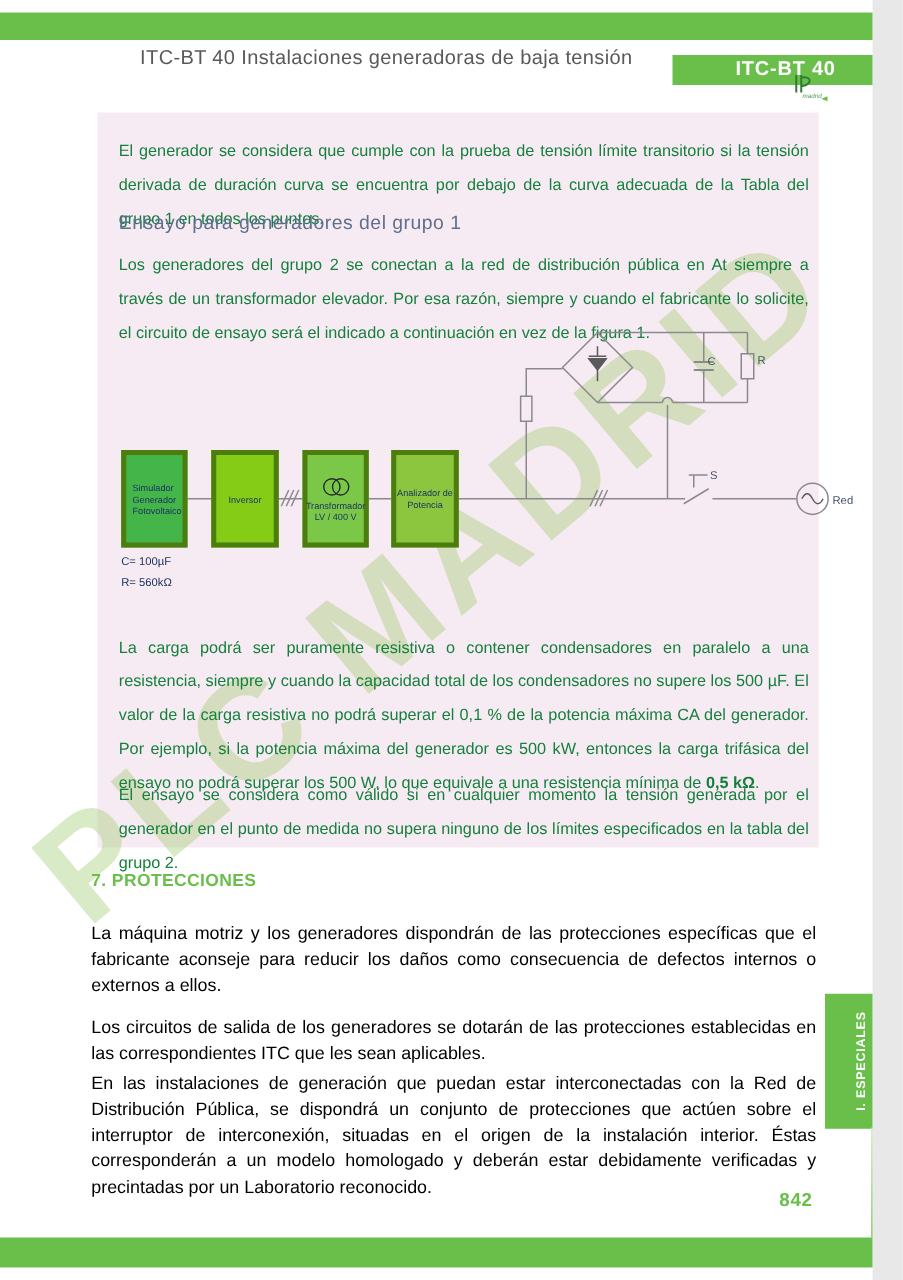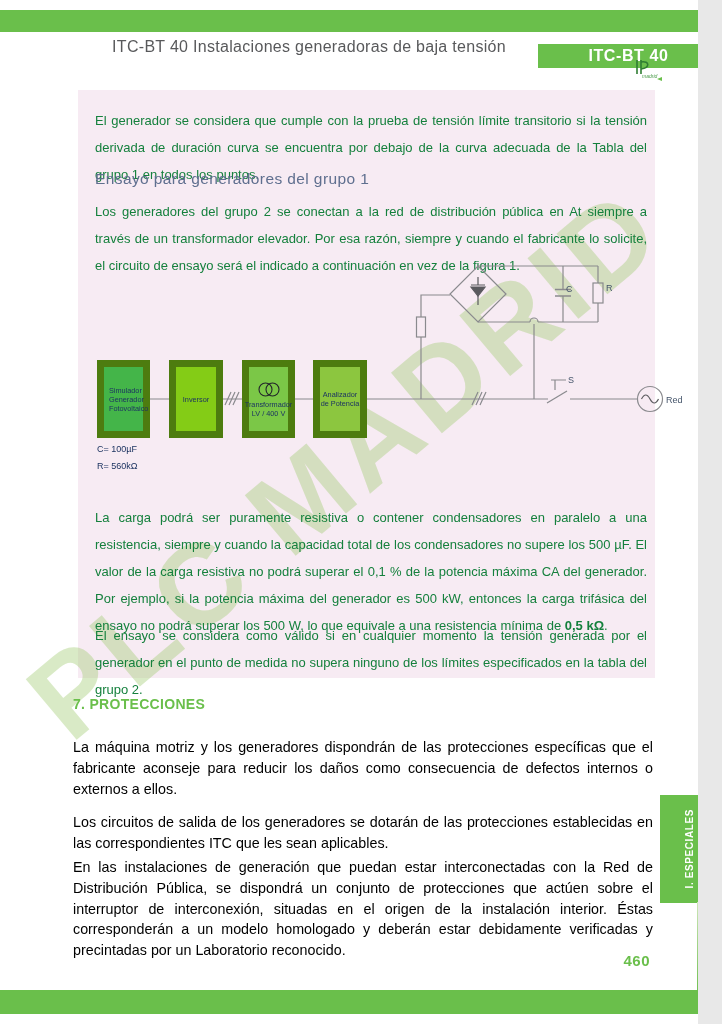--- a/index.html
+++ b/index.html
@@ -23,21 +23,21 @@
   .pink-par{position:absolute;left:95px;width:552px;font-size:13px;line-height:27px;
         color:#15803d;text-align:justify;}
   .subheading{position:absolute;left:95px;top:170px;font-size:15.5px;letter-spacing:.4px;
         color:#5f6f8f;}
   .caption{position:absolute;left:95px;top:478px;width:548px;text-align:center;
         font-size:13.4px;font-style:italic;color:#4a5a7a;}
   .caption b{margin-right:4px;}
   
   .diag-svg{position:absolute;left:0;top:0;}
   .gbox{position:absolute;display:flex;flex-direction:column;align-items:center;
-        justify-content:center;border:7px solid #4d7c0f;box-sizing:border-box;
+        justify-content:center;border:4px solid #4d7c0f;box-sizing:border-box;
         font-size:7.3px;line-height:9px;color:#1d3461;text-align:center;}
   .gbox1{left:97px;top:360px;width:53px;height:78px;background:#44b549;
         align-items:flex-start;text-align:left;padding-left:5px;}
   .gbox2{left:169px;top:360px;width:54px;height:78px;background:#84cc16;}
   .gbox3{left:242px;top:360px;width:53px;height:78px;background:#7bc747;}
   .gbox4{left:313px;top:360px;width:54px;height:78px;background:#8cc63f;}
   .diag-val{position:absolute;left:97px;font-size:9px;color:#1d3461;}
   
   .section-heading{position:absolute;left:73px;top:696px;font-size:14px;font-weight:bold;
         letter-spacing:.3px;color:#6abf4b;}
@@ -154,21 +154,21 @@
 
 
     <div class="pink-par" style="top:504px"><span>La carga podrá ser puramente resistiva o contener condensadores en paralelo a una resistencia, siempre y cuando la capacidad total de los condensadores no supere los 500 µF. El valor de la carga resistiva no podrá superar el 0,1 % de la potencia máxima CA del generador. Por ejemplo, si la potencia máxima del generador es 500 kW, entonces la carga trifásica del ensayo no podrá superar los 500 W, lo que equivale a una resistencia mínima de </span><b>0,5 kΩ</b><span>.</span></div>
     <div class="pink-par" style="top:622px">El ensayo se considera como válido si en cualquier momento la tensión generada por el generador en el punto de medida no supera ninguno de los límites especificados en la tabla del grupo 2.</div>
 
     <div class="section-heading">7. PROTECCIONES</div>
     <div class="body-par" style="top:737px">La máquina motriz y los generadores dispondrán de las protecciones específicas que el fabricante aconseje para reducir los daños como consecuencia de defectos internos o externos a ellos.</div>
     <div class="body-par" style="top:812px">Los circuitos de salida de los generadores se dotarán de las protecciones establecidas en las correspondientes ITC que les sean aplicables.</div>
     <div class="body-par" style="top:857px">En las instalaciones de generación que puedan estar interconectadas con la Red de Distribución Pública, se dispondrá un conjunto de protecciones que actúen sobre el interruptor de interconexión, situadas en el origen de la instalación interior. Éstas corresponderán a un modelo homologado y deberán estar debidamente verificadas y precintadas por un Laboratorio reconocido.</div>
 
-    <div class="page-number">460</div>
+    <div class="page-number">842</div>
   </div>
 
   <div class="side-tab">
     <span>I. ESPECIALES</span>
   </div>
   <div class="side-strip"></div>
   <div class="bottom-bar"></div>
 
 </div>
 

